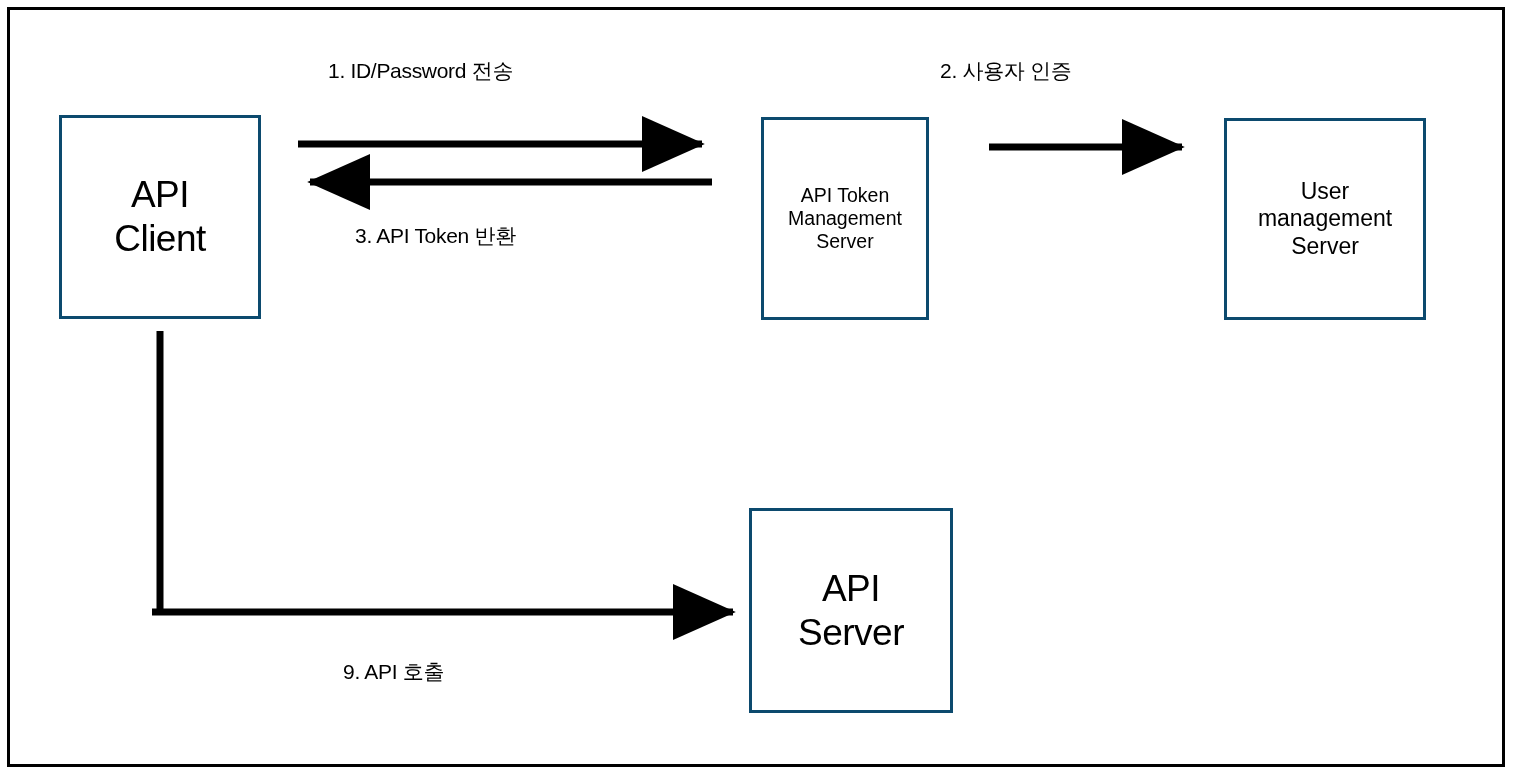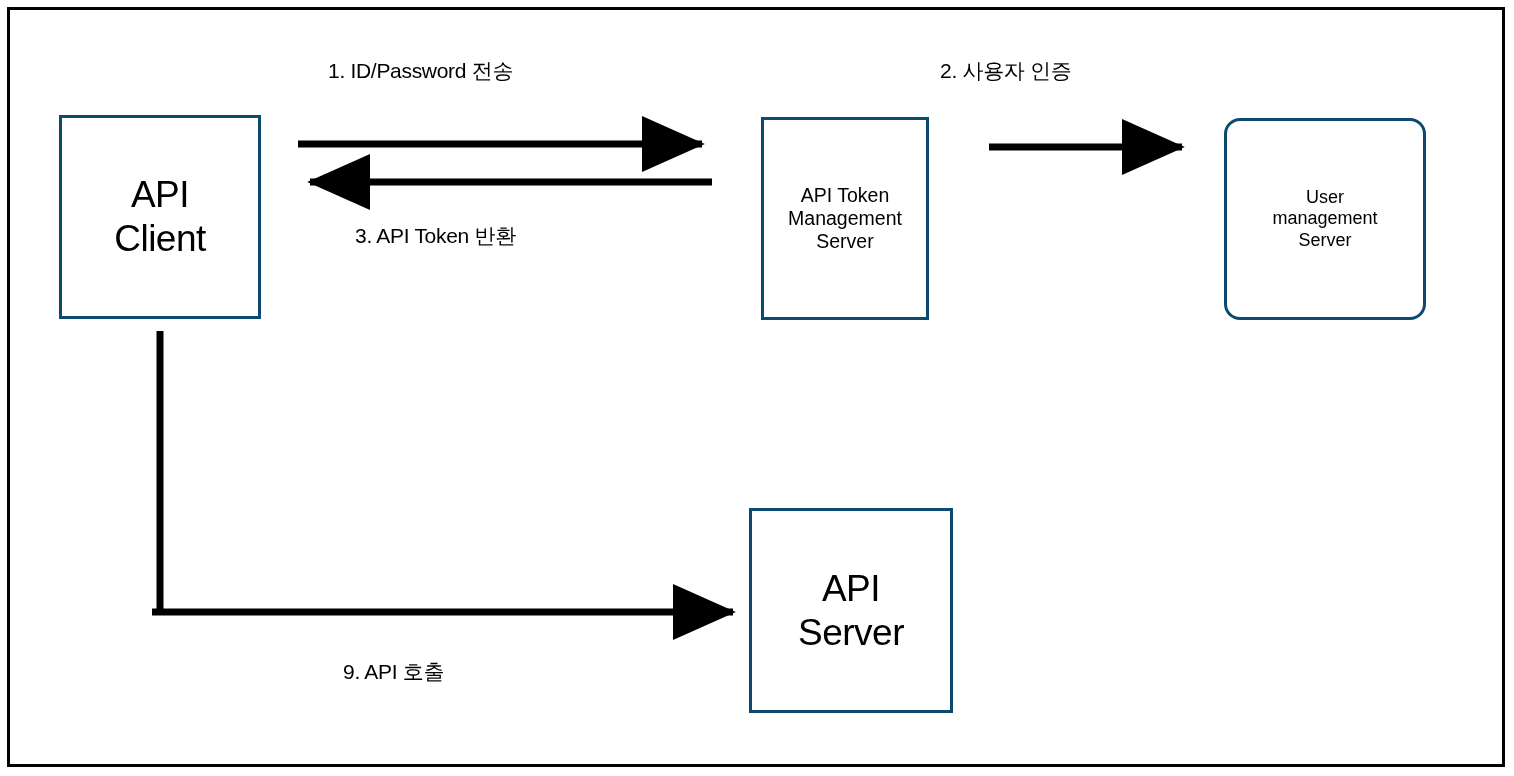--- a/index.html
+++ b/index.html
@@ -49,21 +49,21 @@
   #node-api-client {
     left: 59px; top: 115px; width: 202px; height: 204px;
     font-size: 37px; font-weight: 500; letter-spacing: -0.5px;
   }
   #node-token-server {
     left: 749px; top: 117px; width: 168px; height: 203px;
     font-size: 19.5px; font-weight: 500; margin-left: 12px;
   }
   #node-user-server {
     left: 1224px; top: 118px; width: 202px; height: 202px;
-    font-size: 18px; font-weight: 500; border-radius: 16px;
+    font-size: 23px; font-weight: 500;
   }
   #node-api-server {
     left: 749px; top: 508px; width: 204px; height: 205px;
     font-size: 37px; font-weight: 500; letter-spacing: -0.5px;
   }
 
   
   .edge-label {
     position: absolute;
     color: #000000;

